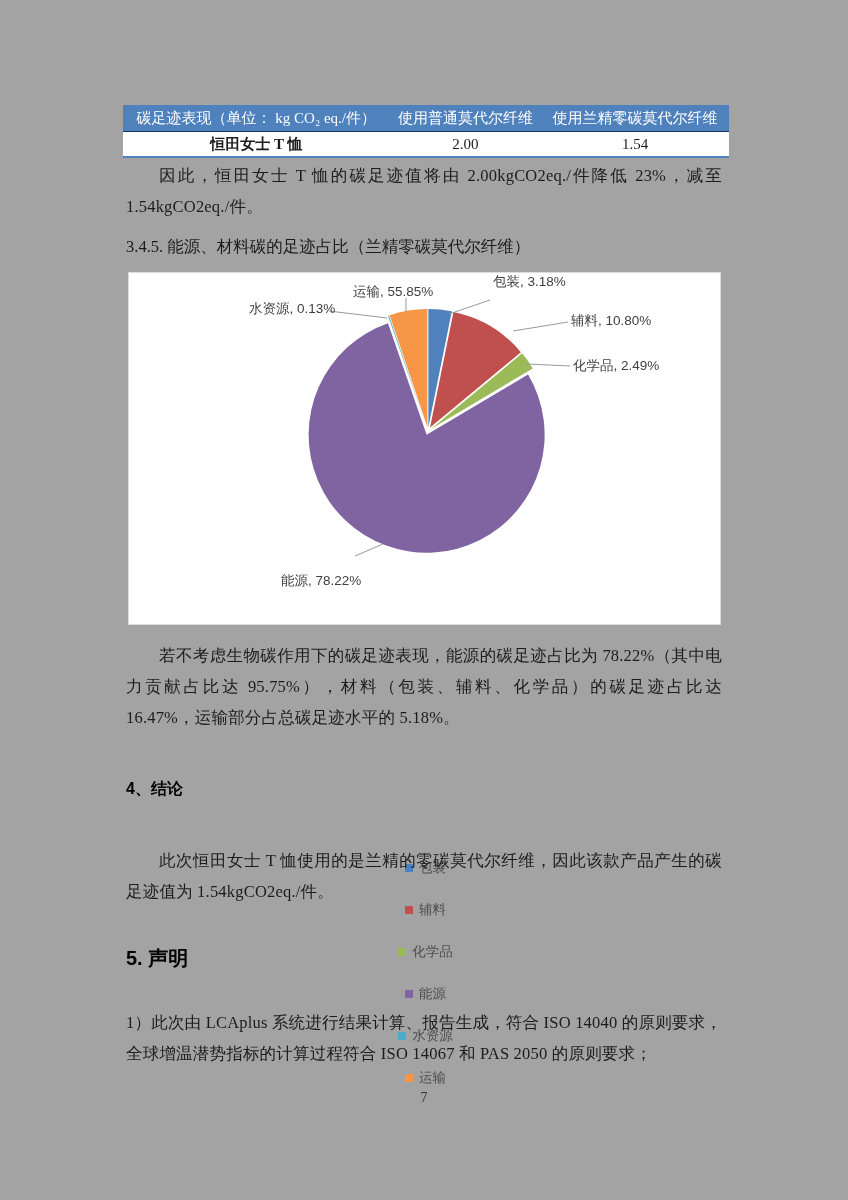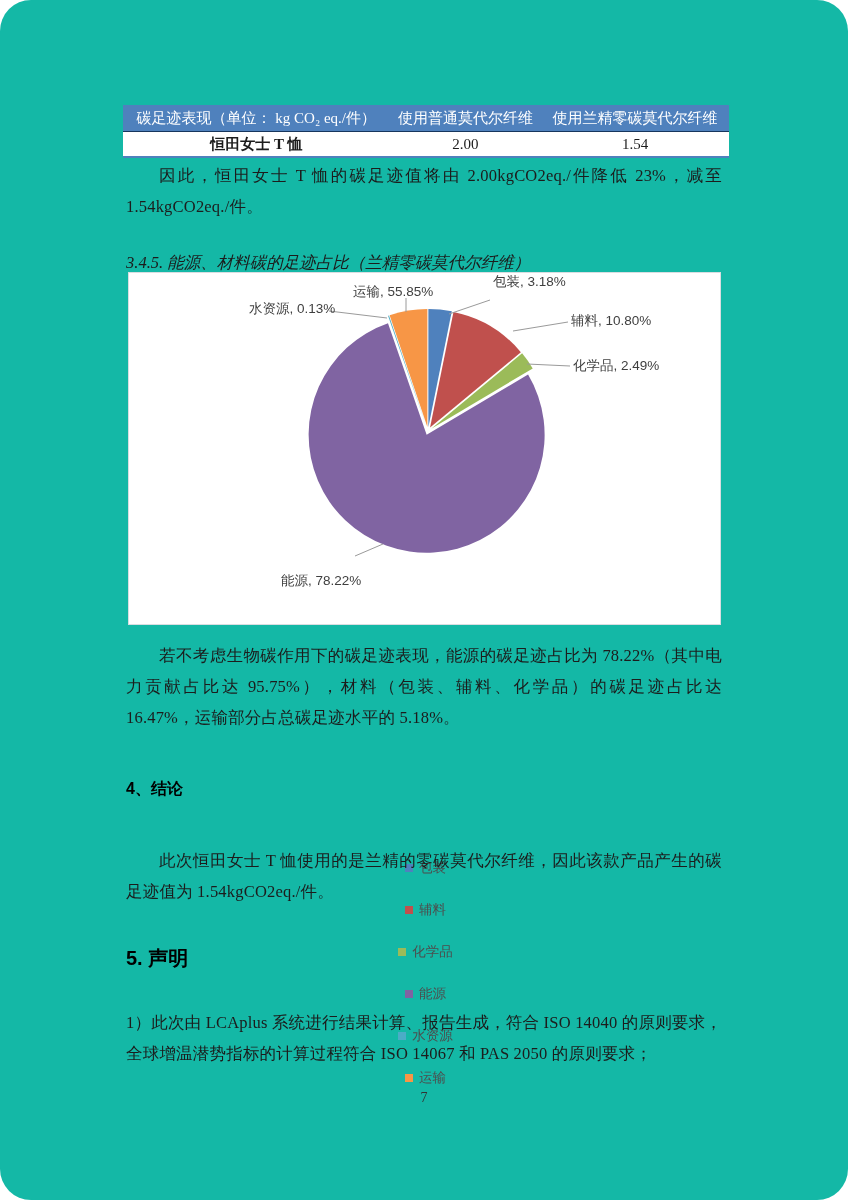--- a/index.html
+++ b/index.html
@@ -1,18 +1,18 @@
 <!DOCTYPE html>
 <html><head>
 <meta charset="utf-8">
 <style>
   html,body{margin:0;padding:0;background:#ffffff;}
   .page{
-    position:relative;width:848px;height:1200px;background:#14b8a6;overflow:hidden;
-    font-family:"Liberation Serif","DejaVu Serif",serif;color:#1c1c1c;border-radius:31px;
+    position:relative;width:848px;height:1200px;background:#a3a3a3;overflow:hidden;
+    font-family:"Liberation Serif","DejaVu Serif",serif;color:#1c1c1c;
   }
   
   .cf-table{
     position:absolute;top:105px;left:123px;width:606px;
     border-collapse:collapse;table-layout:fixed;
   }
   .cf-table th{
     background:#4F81BD;color:#ffffff;font-weight:normal;
     font-size:15px;line-height:26px;height:26px;text-align:center;
     border-bottom:1px solid #17365D;padding:0 2px;white-space:nowrap;
@@ -88,21 +88,21 @@
       <tr>
         <td class="item-name">恒田女士 T 恤</td>
         <td>2.00</td>
         <td>1.54</td>
       </tr>
     </tbody>
   </table>
 
   <p class="para indent" style="top:160px;">因此，恒田女士 T 恤的碳足迹值将由 2.00kgCO2eq./件降低 23%，减至 1.54kgCO2eq./件。</p>
 
-  <h3 class="h345" style="top:247px;font-style:italic;">3.4.5. 能源、材料碳的足迹占比（兰精零碳莫代尔纤维）</h3>
+  <h3 class="h345" style="top:231px;">3.4.5. 能源、材料碳的足迹占比（兰精零碳莫代尔纤维）</h3>
 
   <div class="chart-box">
     <svg id="pie-svg" width="593" height="353" viewBox="0 0 593 353">
         <path d="M 299.39894619568247 154.01994448117233 L 299.39894619568247 36.01994448117233 A 118 118 0 0 1 322.819409311341 38.36752597015251 Z" fill="#4F81BD"></path>
         <path d="M 301.0534461124106 154.56731022907317 L 324.47390922806915 38.914891718053354 A 118 118 0 0 1 391.87941774493555 79.23708470831842 Z" fill="#C0504D"></path>
         <path d="M 302.26898196922843 155.69484124519386 L 393.0949536017534 80.3646157244391 A 118 118 0 0 1 403.7231373704379 95.43661067187513 Z" fill="#9BBB59"></path>
         <path d="M 297.6261479855619 161.75666482966267 L 399.08030338677133 101.49843425634394 A 118 118 0 1 1 258.98329962899754 50.263479966678446 Z" fill="#8064A2"></path>
         <path d="M 297.70551927705174 154.21525170481374 L 259.0626709204874 42.722066841829516 A 118 118 0 0 1 259.974641926895 42.410149431315375 Z" fill="#4BACC6"></path>
         <path d="M 298.35193127972144 154.0528482504727 L 260.6210539295647 42.24774597697433 A 118 118 0 0 1 298.3519312797214 36.05284825047269 Z" fill="#F79646"></path>
         <polyline points="361,27 320,41" fill="none" stroke="#9a9a9a" stroke-width="1"></polyline>

